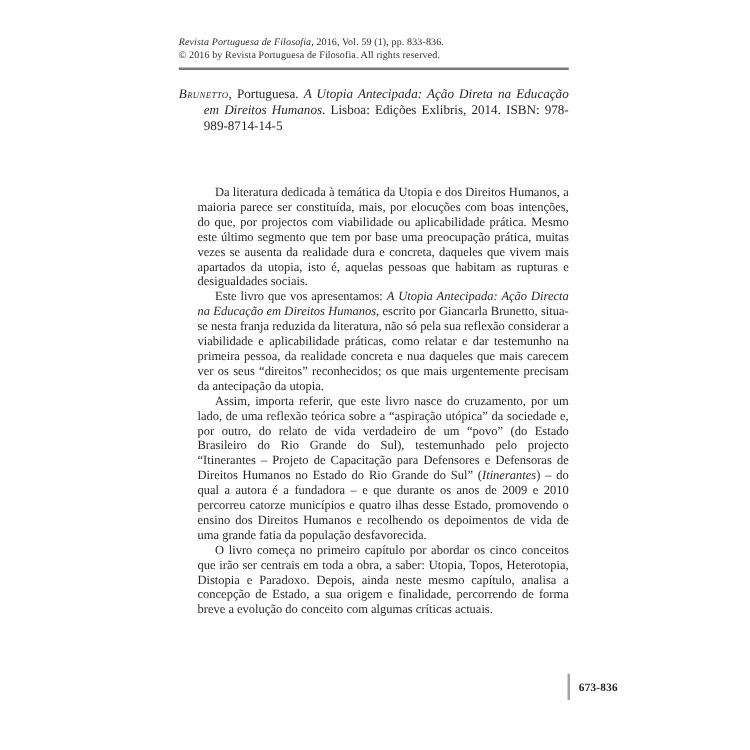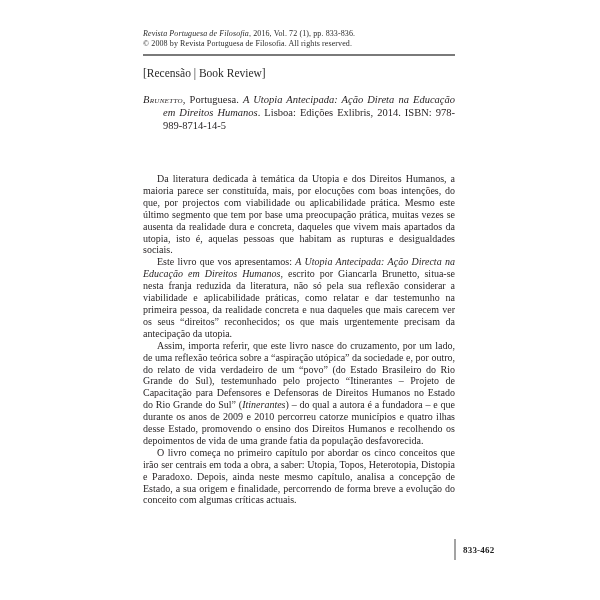--- a/index.html
+++ b/index.html
@@ -43,21 +43,21 @@
   }
   .citation {
     margin: 13px 0 0 0;
     font-size: 10.5px;
     line-height: 13px;
     text-align: justify;
     padding-left: 20px;
     text-indent: -20px;
     color: #231f20;
   }
-  .body-text { margin-top: 41px; }
+  .body-text { margin-top: 41px; margin-left: 15px; }
   .body-text p {
     margin: 0;
     font-size: 10px;
     line-height: 11.9px;
     text-align: justify;
     text-indent: 14px;
     color: #231f20;
   }
   .footer {
     position: absolute;
@@ -77,36 +77,35 @@
     color: #1e1e1e;
   }
 </style>
 </head>
 <body>
 
 <div class="page">
   <div class="content">
 
     <header>
-      <p class="meta-line"><span class="it">Revista Portuguesa de Filosofia</span><span>, 2016, Vol. 72 (1), pp. 833-836.</span></p>
-      <p class="meta-line">© 2008 by Revista Portuguesa de Filosofia. All rights reserved.</p>
+      <p class="meta-line"><span class="it">Revista Portuguesa de Filosofia</span><span>, 2016, Vol. 59 (1), pp. 833-836.</span></p>
+      <p class="meta-line">© 2016 by Revista Portuguesa de Filosofia. All rights reserved.</p>
     </header>
 
     <hr class="rule">
 
-    <p class="section-label">[Recensão | Book Review]</p>
 
     <p class="citation"><span class="sc">Brunetto</span><span>, Portuguesa. </span><span class="it">A Utopia Antecipada: Ação Direta na Educação em Direitos Humanos</span><span>. Lisboa: Edições Exlibris, 2014. ISBN: 978-989-8714-14-5</span></p>
 
     <div class="body-text">
       <p><span>Da literatura dedicada à temática da Utopia e dos Direitos Humanos, a maioria parece ser constituída, mais, por elocuções com boas intenções, do que, por projectos com viabilidade ou aplicabilidade prática. Mesmo este último segmento que tem por base uma preocupação prática, muitas vezes se ausenta da realidade dura e concreta, daqueles que vivem mais apartados da utopia, isto é, aquelas pessoas que habitam as rupturas e desigualdades sociais.</span></p>
       <p><span>Este livro que vos apresentamos: </span><span class="it">A Utopia Antecipada: Ação Directa na Educação em Direitos Humanos</span><span>, escrito por Giancarla Brunetto, situa-se nesta franja reduzida da literatura, não só pela sua reflexão considerar a viabilidade e aplicabilidade práticas, como relatar e dar testemunho na primeira pessoa, da realidade concreta e nua daqueles que mais carecem ver os seus “direitos” reconhecidos; os que mais urgentemente precisam da antecipação da utopia.</span></p>
       <p><span>Assim, importa referir, que este livro nasce do cruzamento, por um lado, de uma reflexão teórica sobre a “aspiração utópica” da sociedade e, por outro, do relato de vida verdadeiro de um “povo” (do Estado Brasileiro do Rio Grande do Sul), testemunhado pelo projecto “Itinerantes – Projeto de Capacitação para Defensores e Defensoras de Direitos Humanos no Estado do Rio Grande do Sul” (</span><span class="it">Itinerantes</span><span>) – do qual a autora é a fundadora – e que durante os anos de 2009 e 2010 percorreu catorze municípios e quatro ilhas desse Estado, promovendo o ensino dos Direitos Humanos e recolhendo os depoimentos de vida de uma grande fatia da população desfavorecida.</span></p>
       <p><span>O livro começa no primeiro capítulo por abordar os cinco conceitos que irão ser centrais em toda a obra, a saber: Utopia, Topos, Heterotopia, Distopia e Paradoxo. Depois, ainda neste mesmo capítulo, analisa a concepção de Estado, a sua origem e finalidade, percorrendo de forma breve a evolução do conceito com algumas críticas actuais.</span></p>
     </div>
 
   </div>
 
   <div class="footer">
     <span class="footer-bar"></span>
-    <span class="folio">833-462</span>
+    <span class="folio">673-836</span>
   </div>
 </div>
 
 </body></html>

